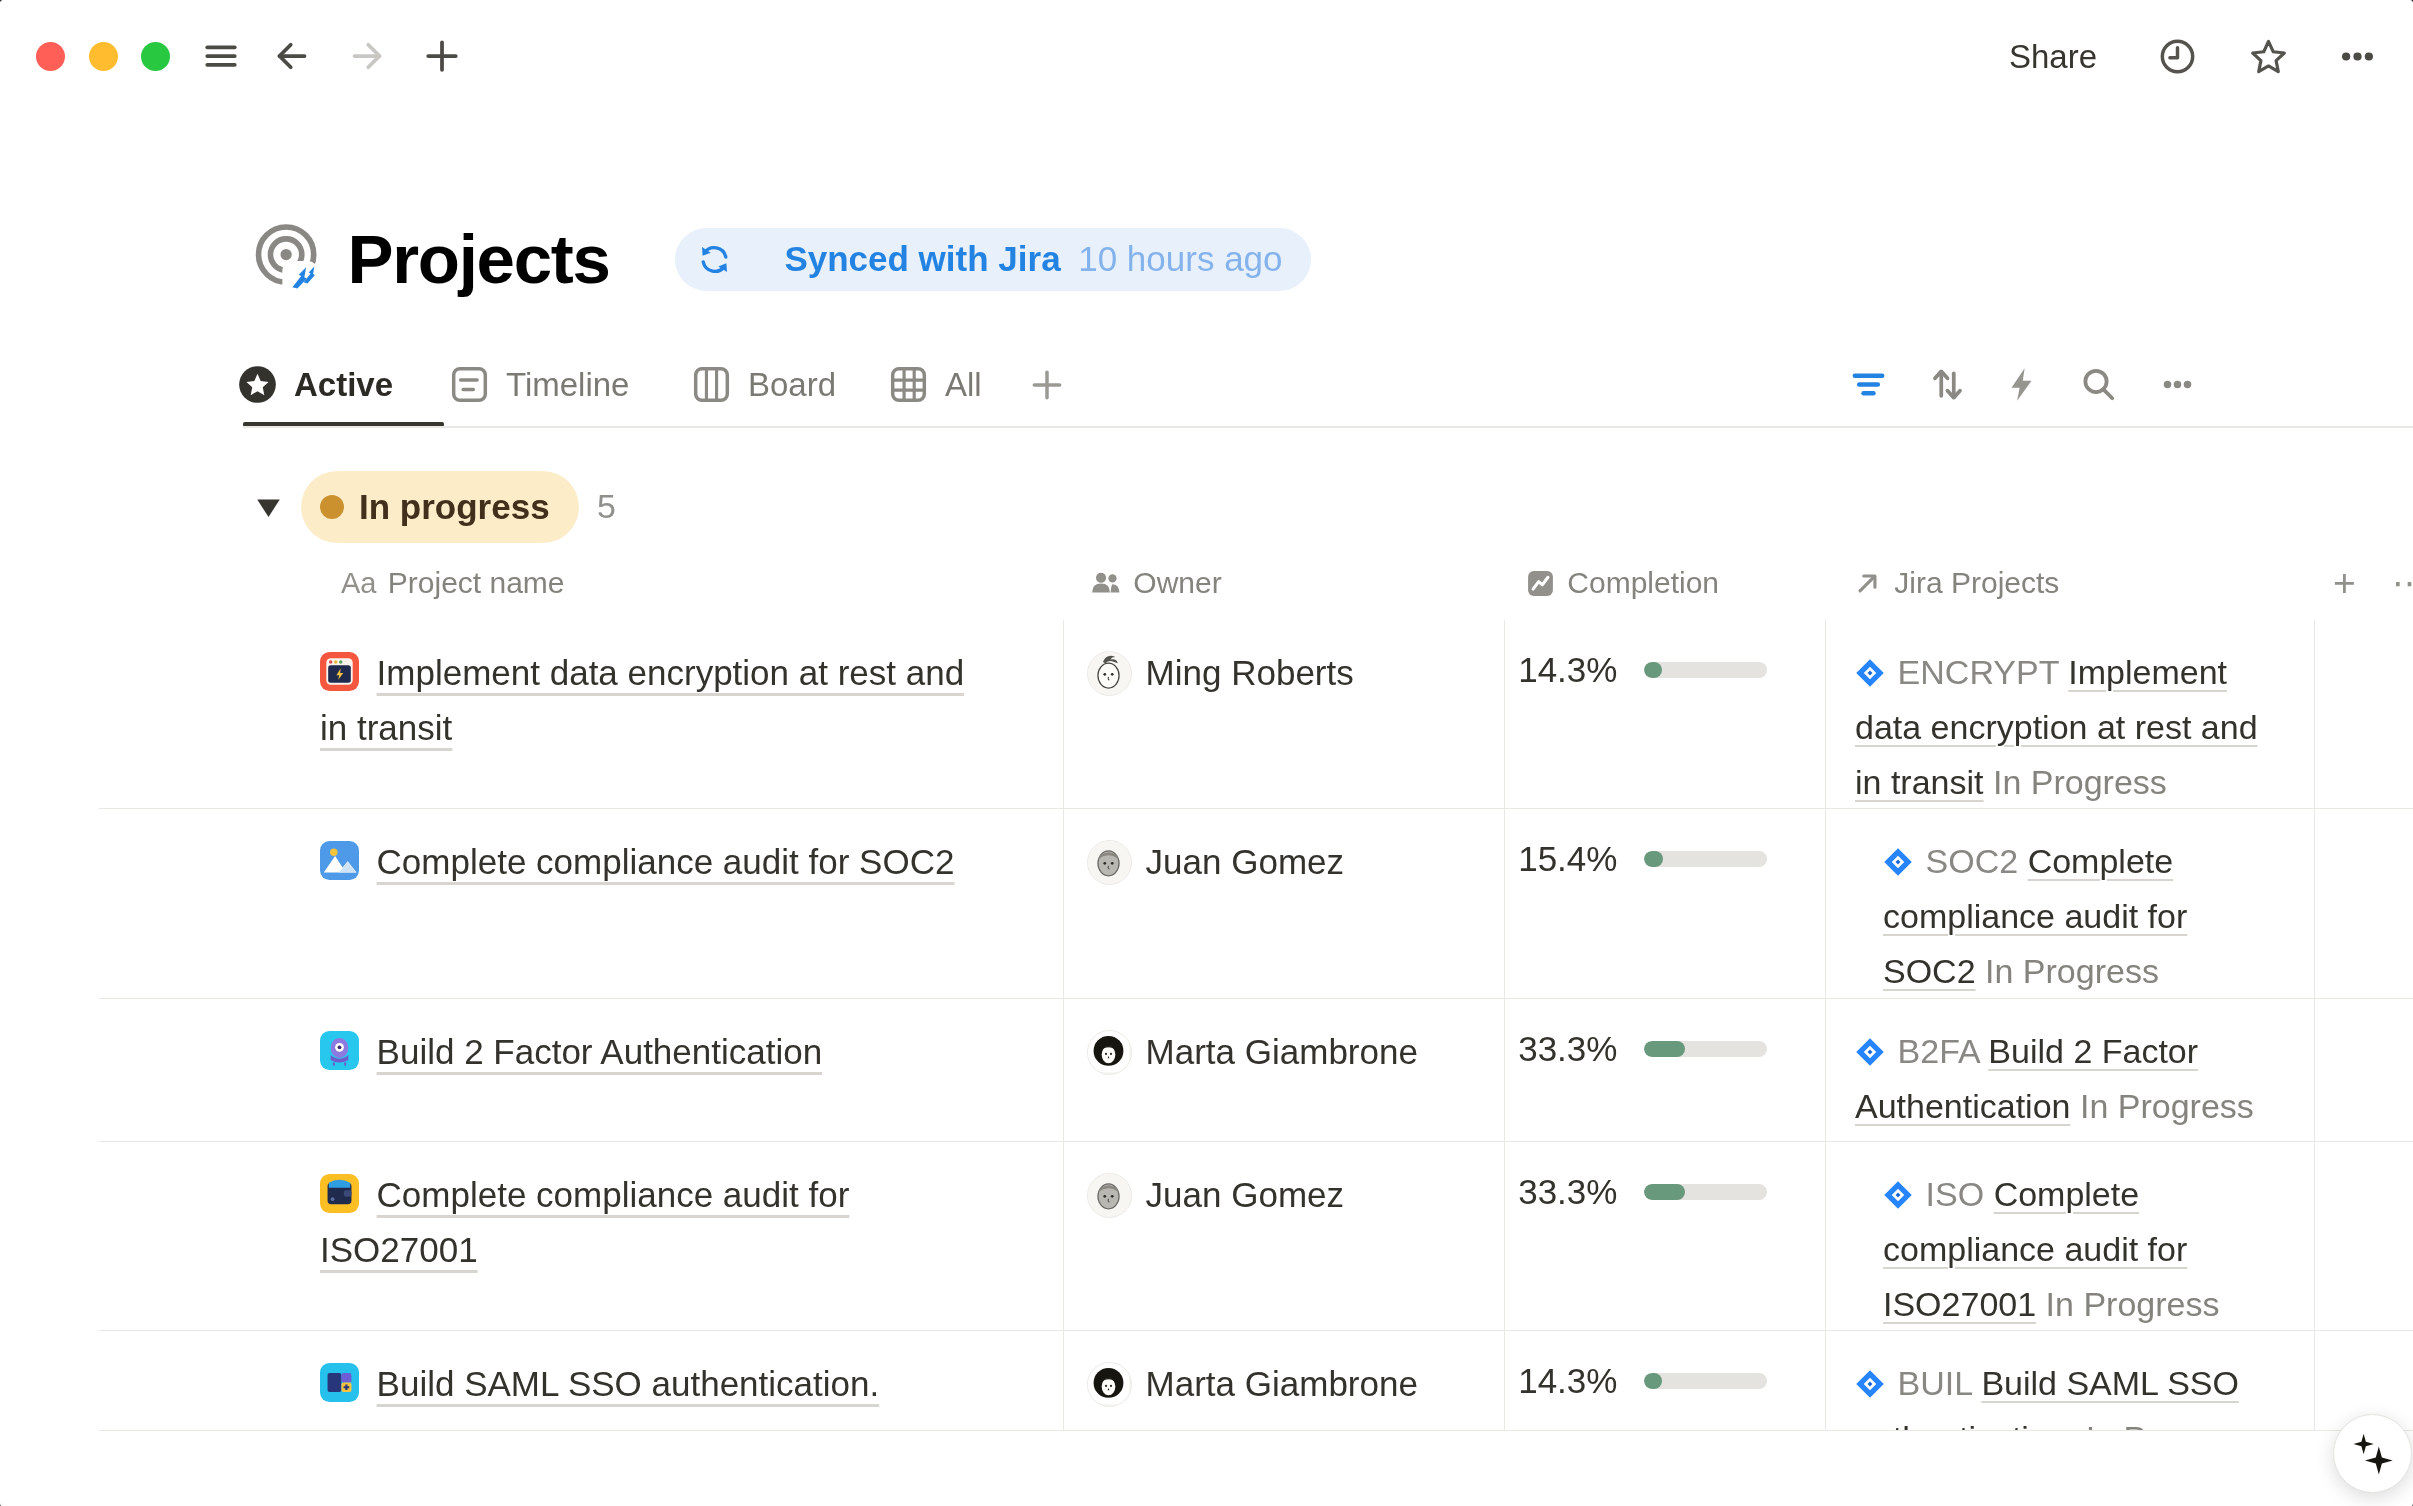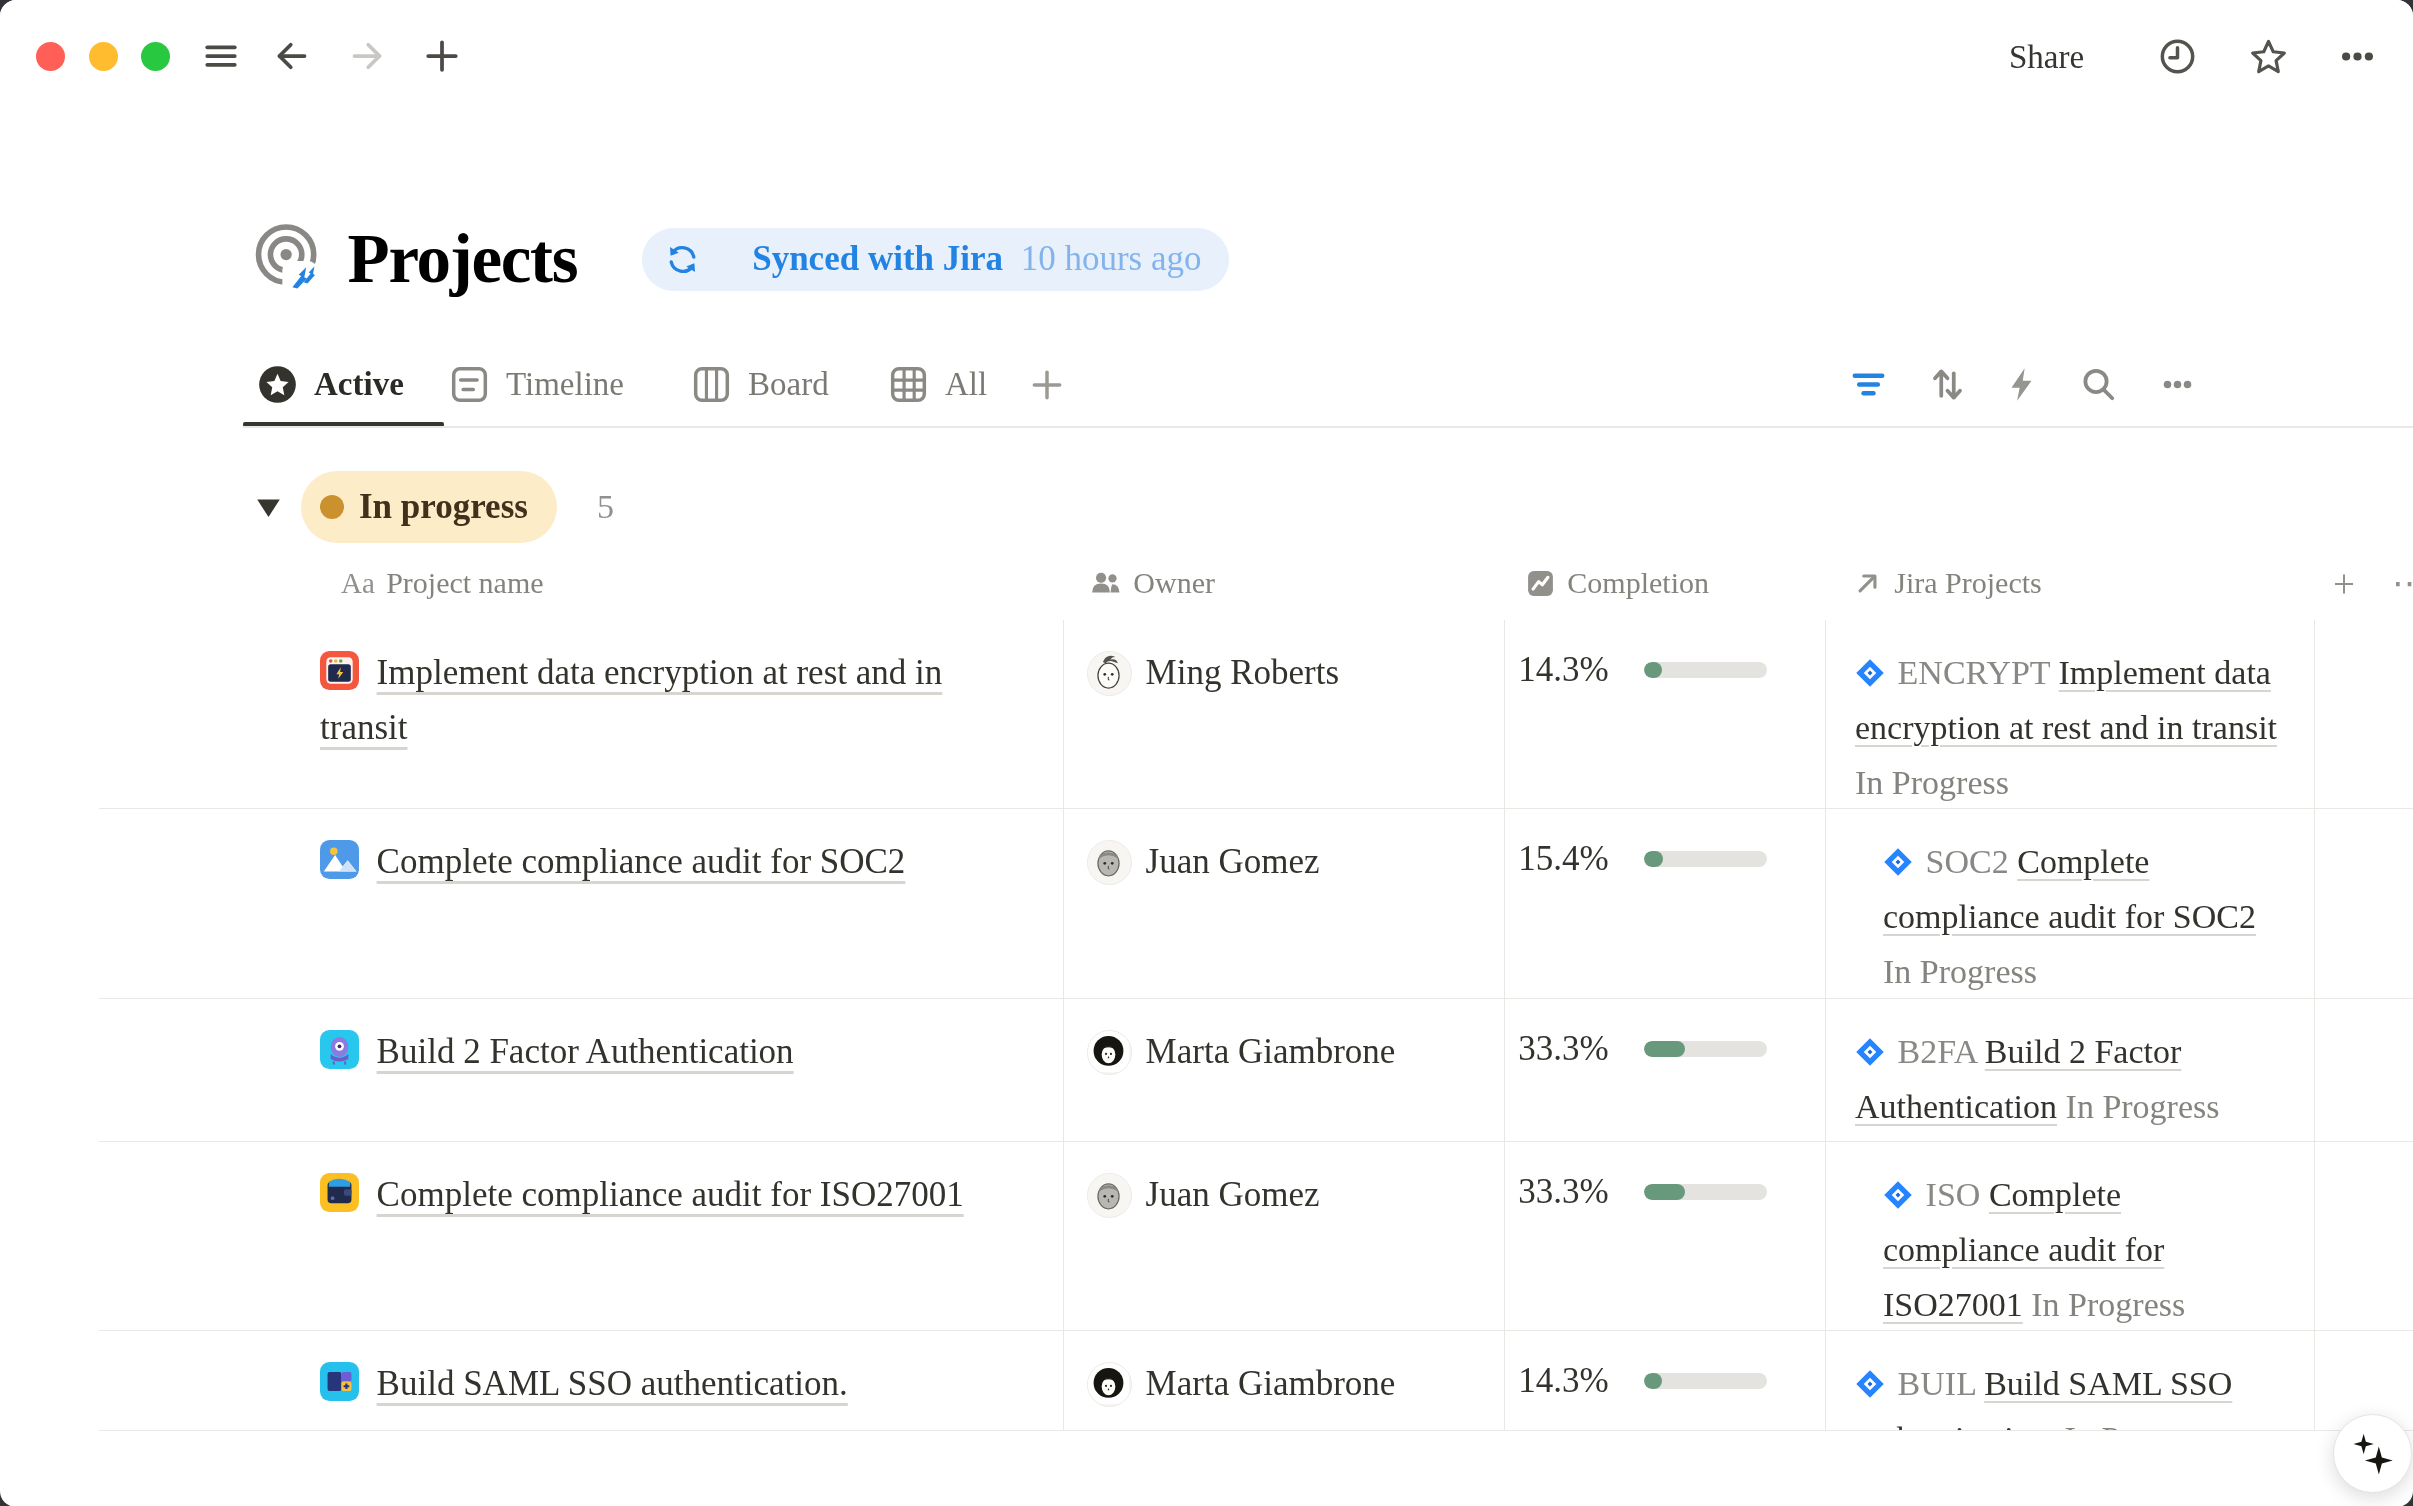--- a/index.html
+++ b/index.html
@@ -1,17 +1,17 @@
 <!DOCTYPE html>
 <html style="font-size:10px"><head>
 <meta charset="utf-8">
 <style>
   html,body{margin:0;padding:0;}
   body{width:2413px;height:1507px;background:#323337;font-family:"Liberation Sans",sans-serif;position:relative;overflow:hidden;}
-  .window{position:absolute;inset:0;background:#ffffff;border-radius:16px;overflow:hidden;color:#37352f;font-family:Liberation Serif, serif;}
+  .window{position:absolute;inset:0;background:#ffffff;border-radius:4px;overflow:hidden;color:#37352f;}
   
   .topbar{position:absolute;left:0;top:0;right:0;height:116px;background:#fff;}
   .light{position:absolute;top:42px;width:29px;height:29px;border-radius:50%;}
   .ham{position:absolute;left:201px;top:36px;width:40px;height:40px;}
   .navbtn{position:absolute;top:36px;width:40px;height:40px;}
   .share{position:absolute;left:2009px;top:38px;font-size:33px;color:#37352f;line-height:38px;}
   .tb-ic{position:absolute;top:35px;width:43px;height:43px;}
   
   .page-head{position:absolute;left:251px;top:212px;height:94px;display:flex;align-items:center;}
   .page-icon{width:74px;height:74px;margin-right:22.6px;position:relative;}
@@ -154,21 +154,21 @@
         <polygon points="8,8 9,22 22,17" fill="#2383e2"></polygon>
         <path d="M10 32 A19 19 0 0 0 44 39" fill="none" stroke="#2383e2" stroke-width="5.5" stroke-linecap="round"></path>
         <polygon points="48,48 47,34 34,39" fill="#2383e2"></polygon>
       </svg>
       <span class="sync-label">Synced with Jira</span>
       <span class="sync-time">10 hours ago</span>
     </span>
   </div>
 
   <div class="views">
-    <div class="tab active" style="left:256px">
+    <div class="tab active" style="left:236px">
       <svg width="43" height="43" viewBox="0 0 68 68">
           <circle cx="34" cy="34" r="29" fill="#34322c"></circle>
           <path d="M34 17 L39 28.5 L51.5 30 L42.3 38.5 L44.8 51 L34 44.5 L23.2 51 L25.7 38.5 L16.5 30 L29 28.5 Z" fill="#ffffff"></path>
         </svg>
       <span class="lbl">Active</span>
     </div>
     <div class="tab" style="left:448px">
       <svg width="43" height="43" viewBox="0 0 68 68">
           <rect x="9" y="9" width="50" height="50" rx="10" fill="none" stroke="#8b8984" stroke-width="5.5"></rect>
           <line x1="20" y1="27" x2="46" y2="27" stroke="#8b8984" stroke-width="5.5" stroke-linecap="round"></line>

